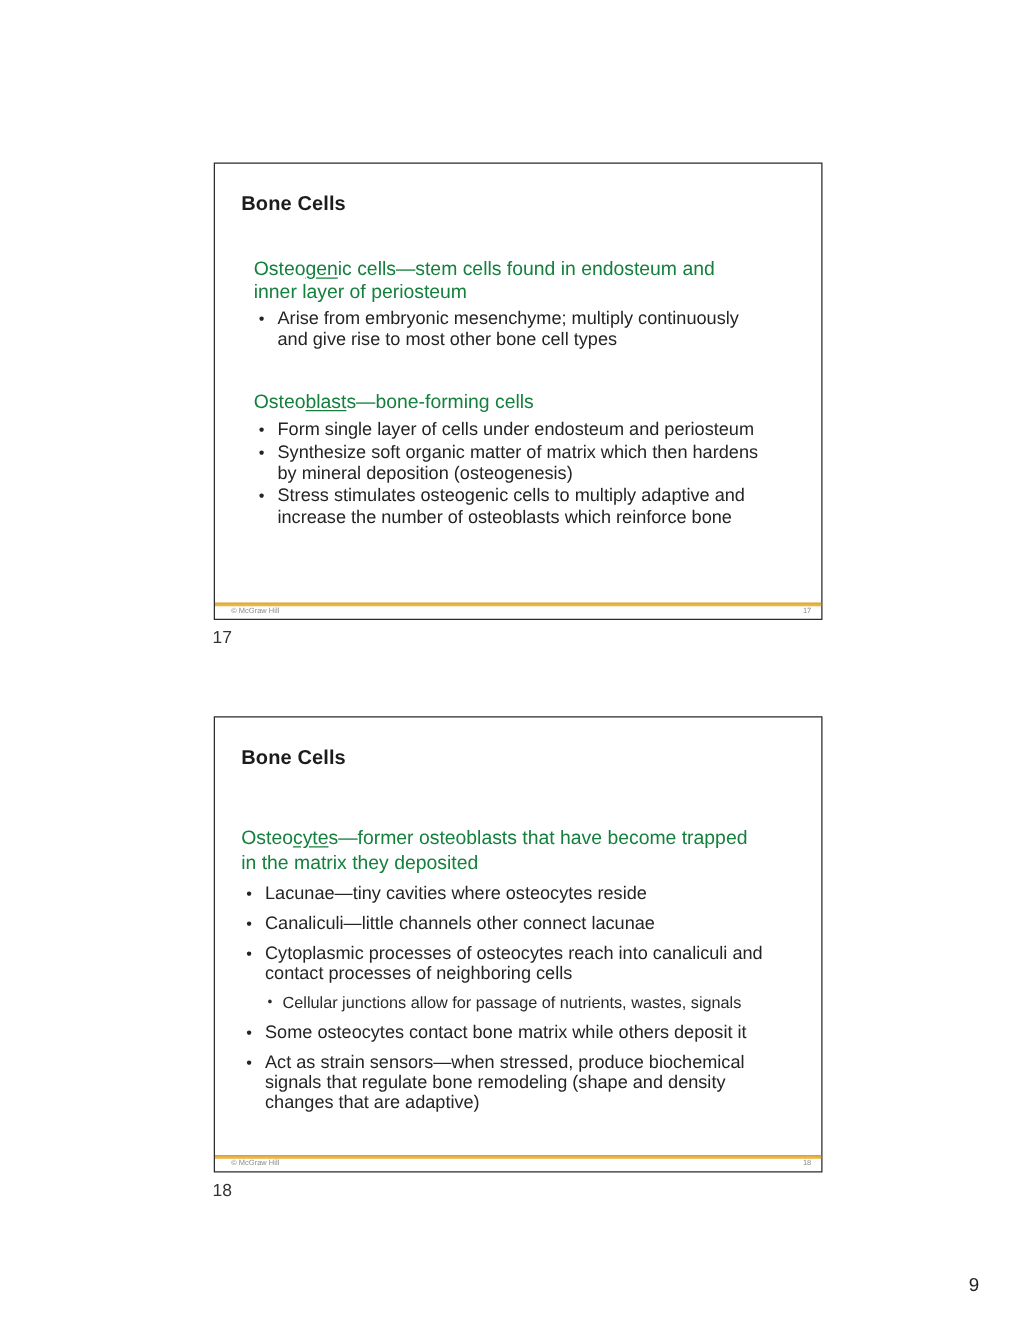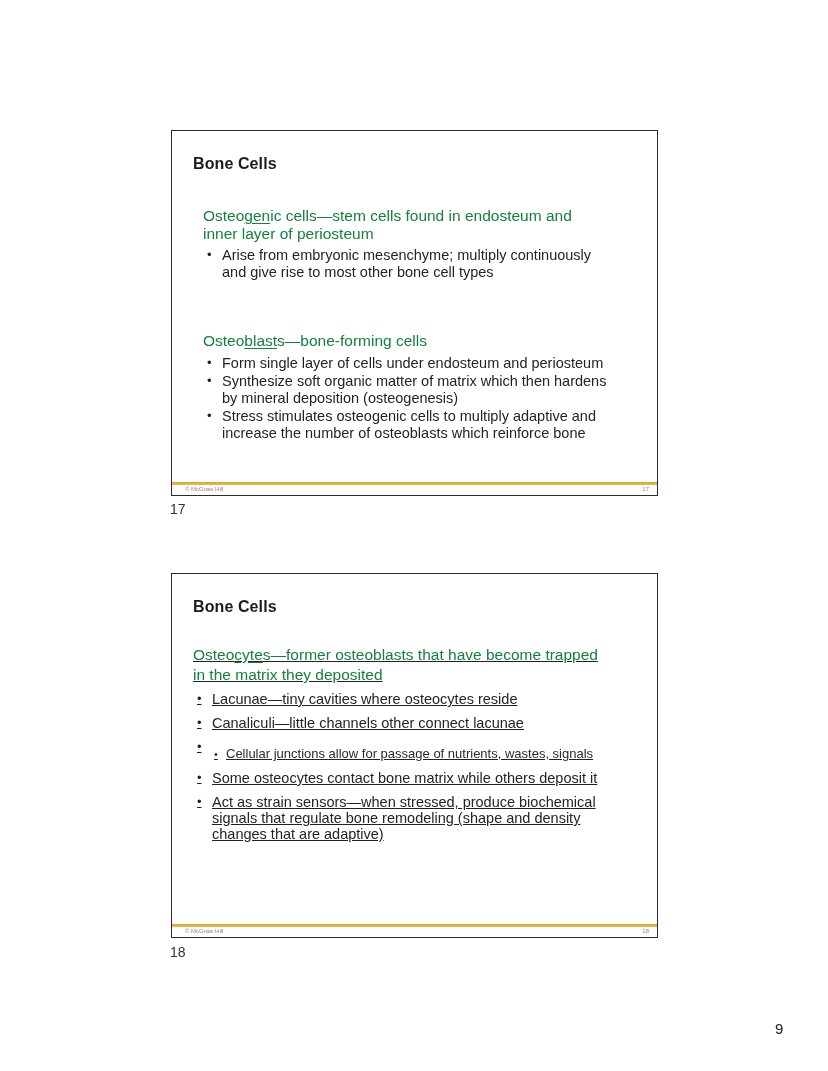--- a/index.html
+++ b/index.html
@@ -30,32 +30,32 @@
     left: 21px;
     top: 24px;
     font-size: 16px;
     font-weight: 700;
     color: #1c1c1c;
     letter-spacing: 0.1px;
   }
 
   .content { position: absolute; }
   .content--s1 { left: 31px; top: 76px; width: 404px; }
-  .content--s2 { left: 21px; top: 71px; width: 426px; text-decoration: underline; }
+  .content--s2 { left: 21px; top: 87px; width: 426px; }
 
   .heading {
     font-size: 15.5px;
     line-height: 17.5px;
     color: #15803d;
   }
   .content--s1 .heading { width: 398px; }
   .content--s2 .heading { width: 416px; line-height: 20px; }
   .u { text-decoration: underline; text-underline-offset: 2px; }
 
-  .section--gap { margin-top: 52px; }
+  .section--gap { margin-top: 33px; }
 
   .bullets { margin-top: 5px; }
   .content--s2 .bullets { margin-top: 6px; }
 
   .bullet {
     display: flex;
     align-items: flex-start;
     font-size: 14.5px;
     line-height: 16.5px;
     padding-left: 4px;
@@ -181,20 +181,21 @@
             <span class="marker">•</span>
             <div class="btext">Lacunae—tiny cavities where osteocytes reside</div>
           </div>
           <div class="bullet">
             <span class="marker">•</span>
             <div class="btext">Canaliculi—little channels other connect lacunae</div>
           </div>
           <div class="bullet">
             <span class="marker">•</span>
             <div class="btext">
+              <div>Cytoplasmic processes of osteocytes reach into canaliculi and contact processes of neighboring cells</div>
               <div class="subbullet">
                 <span class="marker marker--sub">•</span>
                 <div class="btext">Cellular junctions allow for passage of nutrients, wastes, signals</div>
               </div>
             </div>
           </div>
           <div class="bullet">
             <span class="marker">•</span>
             <div class="btext">Some osteocytes contact bone matrix while others deposit it</div>
           </div>

